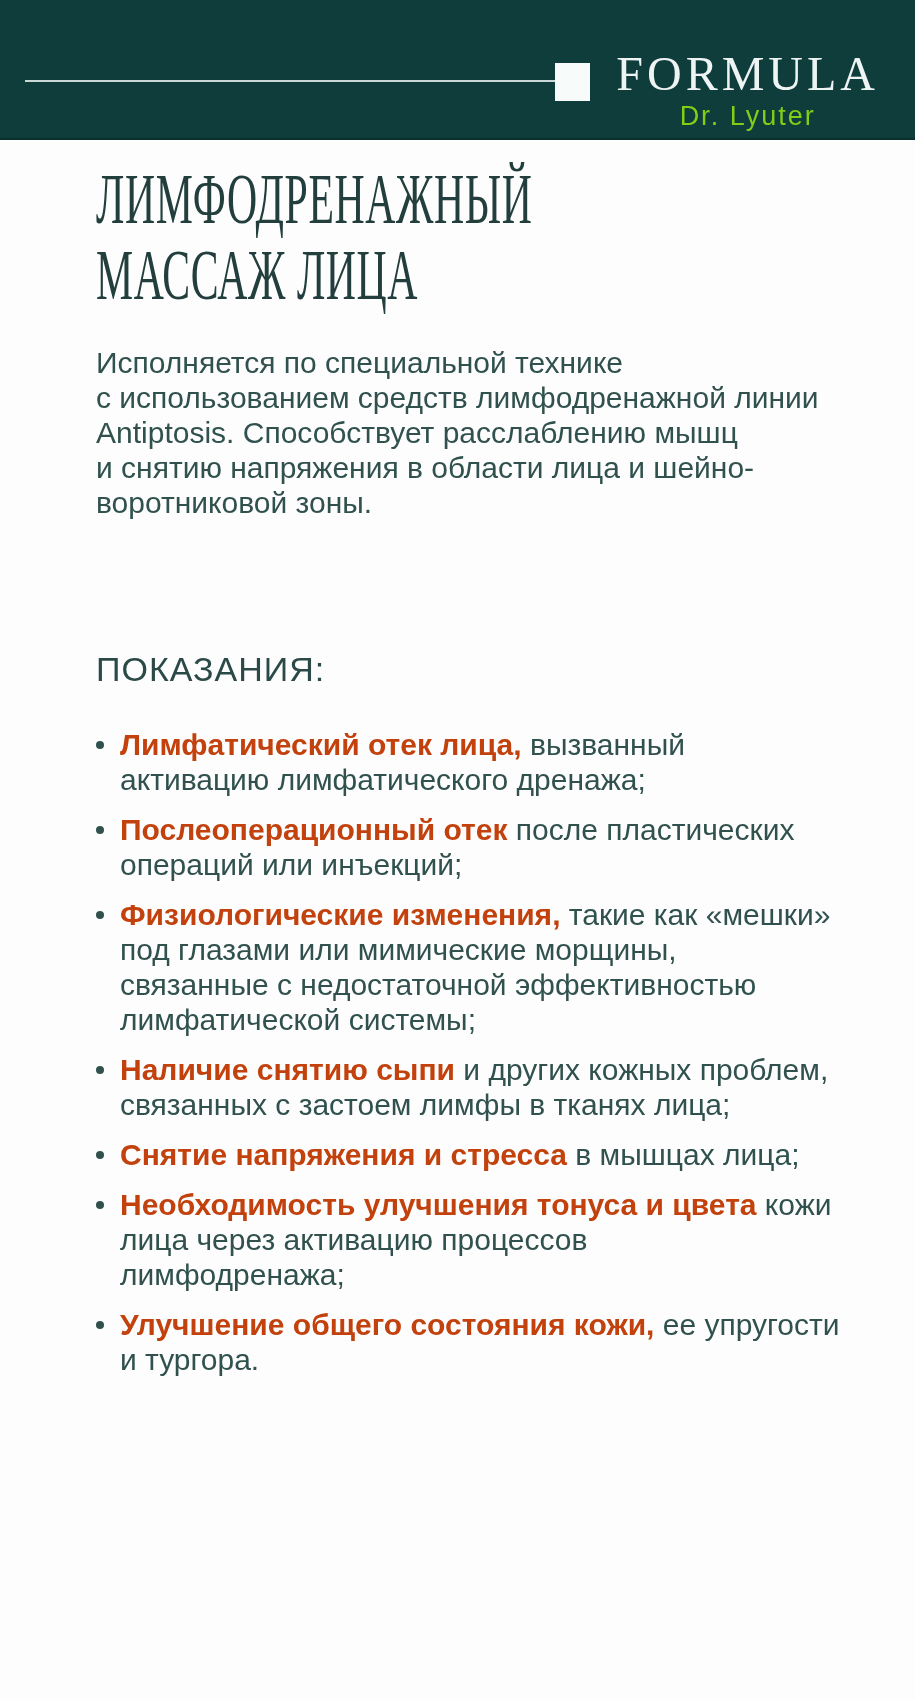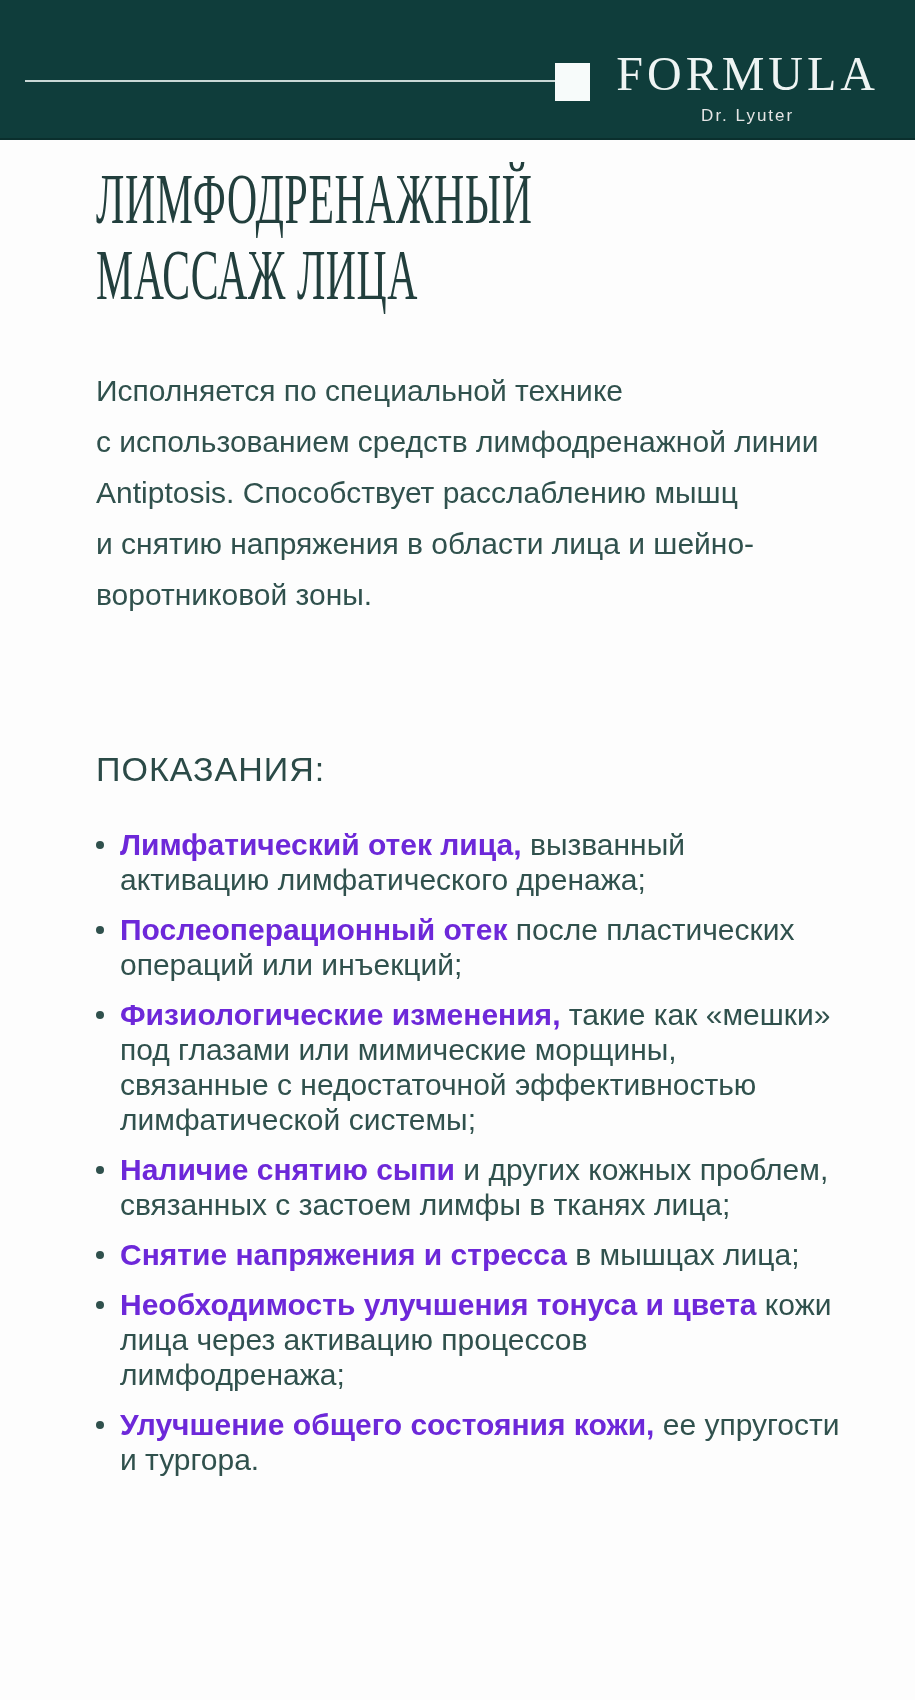--- a/index.html
+++ b/index.html
@@ -47,25 +47,25 @@
   }
   .logo-word{
     font-family:"Liberation Serif","DejaVu Serif",serif;
     font-size:48px;
     font-weight:400;
     letter-spacing:4px;
     line-height:52px;
     white-space:nowrap;
   }
   .logo-sub{
-    font-size:17px;
+    font-size:27px;
     letter-spacing:2px;
     line-height:26px;
     margin-top:3px;
-    color:#e5e5e5;
+    color:#84cc16;
     white-space:nowrap;
   }
   
   .content{
     padding:0 60px 0 96px;
   }
   .page-title{
     color:var(--title-ink);
     font-family:"Liberation Serif","DejaVu Serif",serif;
     font-weight:400;
@@ -73,23 +73,23 @@
   .title-line{
     display:block;
     font-size:72px;
     line-height:76px;
     letter-spacing:1px;
     transform:scaleX(0.58);
     transform-origin:left center;
     white-space:nowrap;
   }
   .intro{
-    margin-top:52px;
+    margin-top:32px;
     font-size:30px;
-    line-height:51px;
+    line-height:35px;
     white-space:pre-line;
   }
   .indications-heading{
     margin-top:129px;
     font-size:34px;
     font-weight:400;
     letter-spacing:1px;
     line-height:40px;
     color:#2b4a47;
   }
@@ -105,21 +105,21 @@
     padding-left:24px;
     margin-bottom:15px;
   }
   ul.indications-list li .bullet-dot{
     position:absolute;
     left:0;top:14px;
     width:8px;height:8px;
     border-radius:50%;
     background:var(--ink);
   }
-  .li-bold{font-weight:700;color:#6d28d9;}
+  .li-bold{font-weight:700;color:#c2410c;}
   .li-rest{white-space:pre-line;}
 </style>
 </head>
 <body>
 
 <header class="header">
   <div class="header-rule"></div>
   <div class="header-square"></div>
   <div class="logo">
     <div class="logo-word">FORMULA</div>

